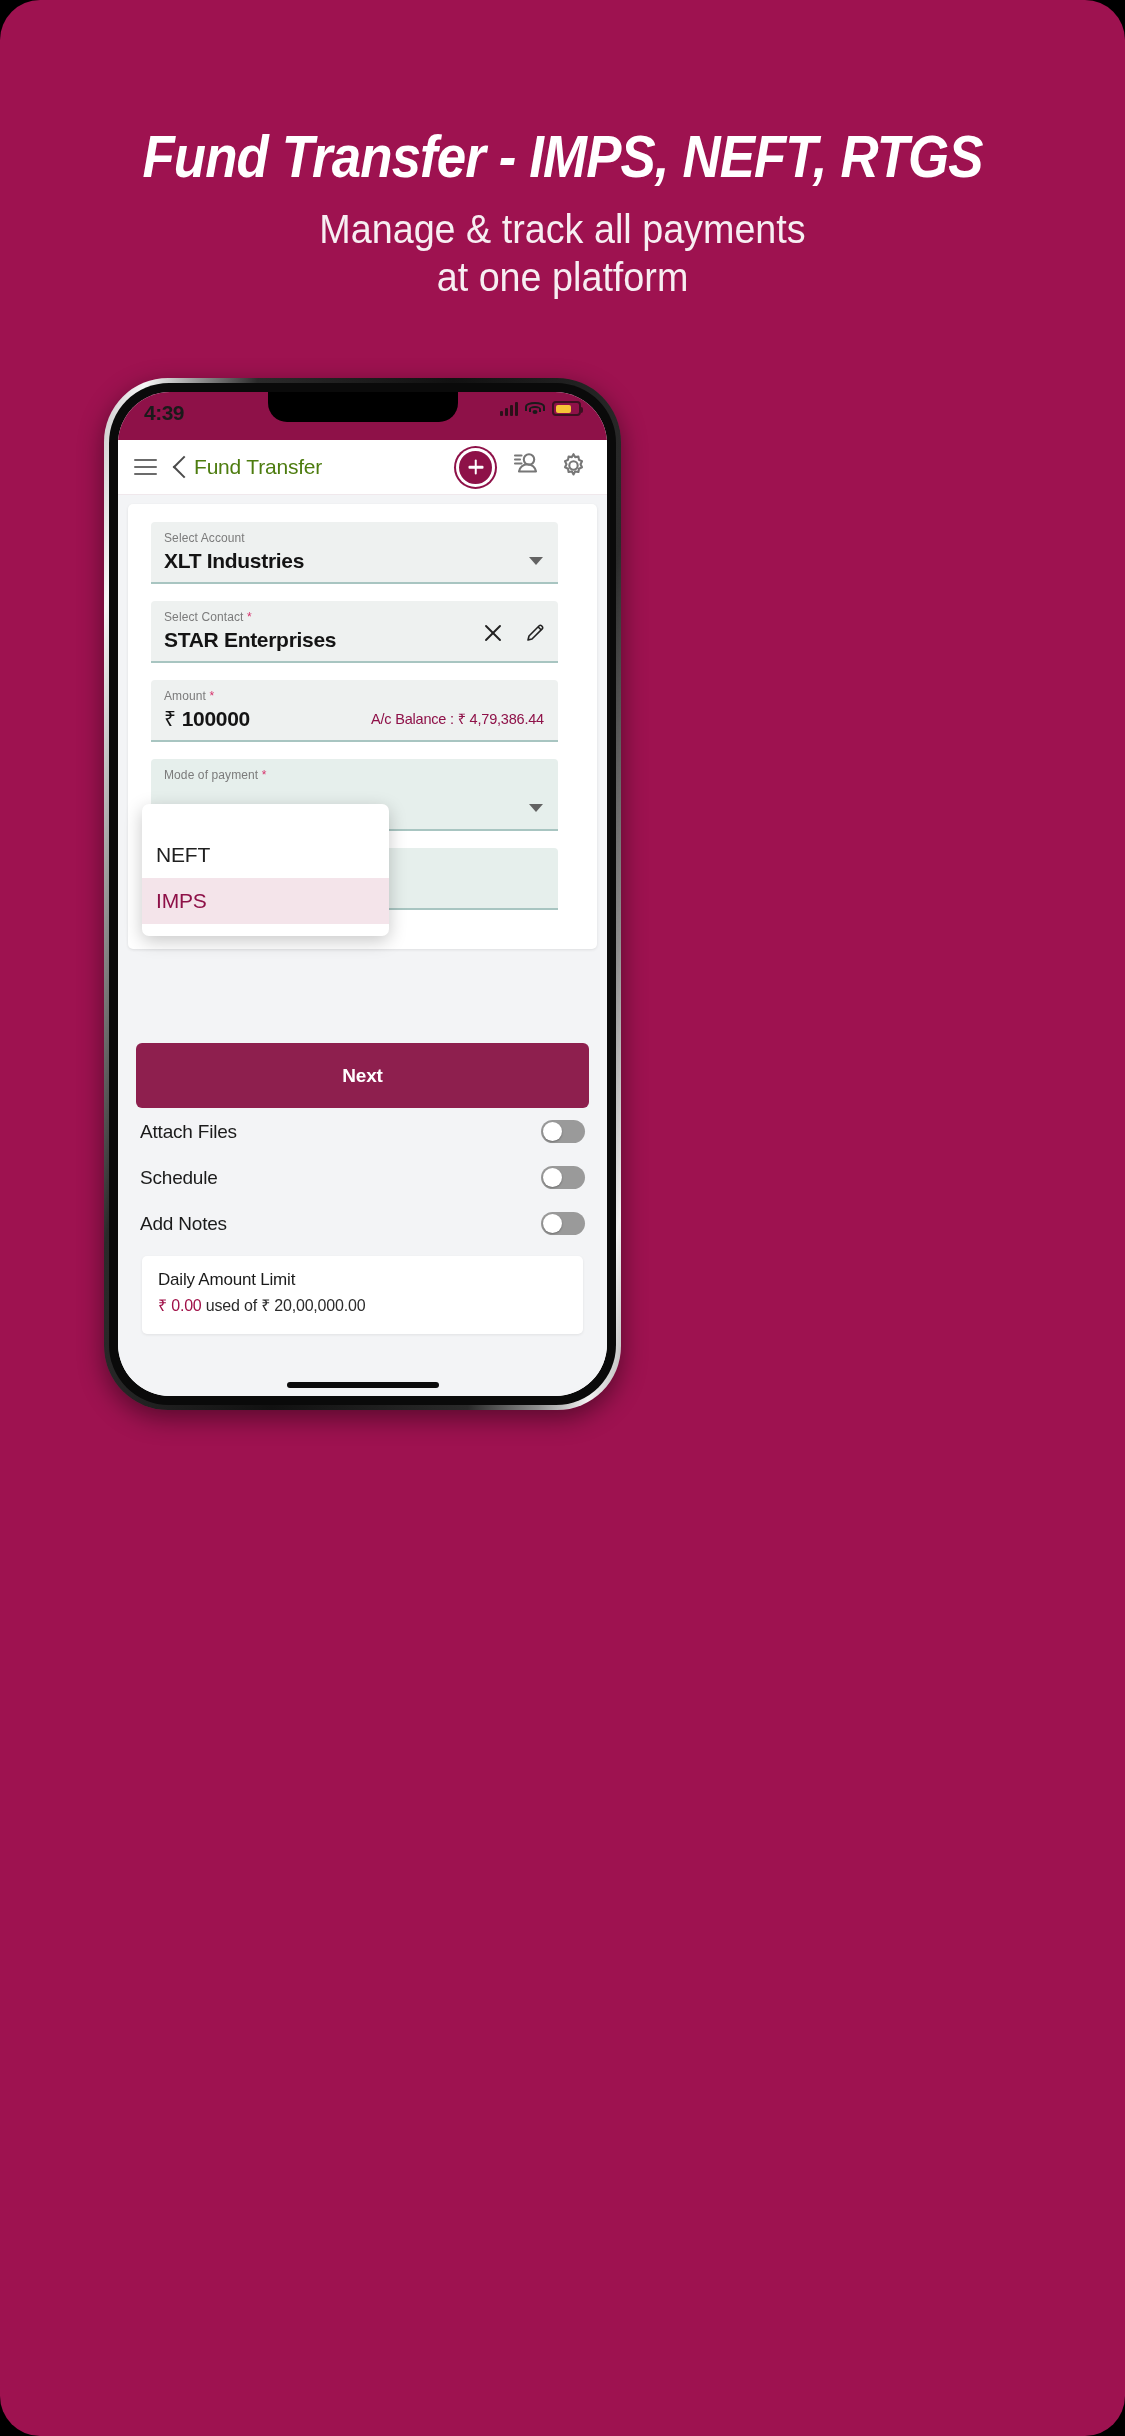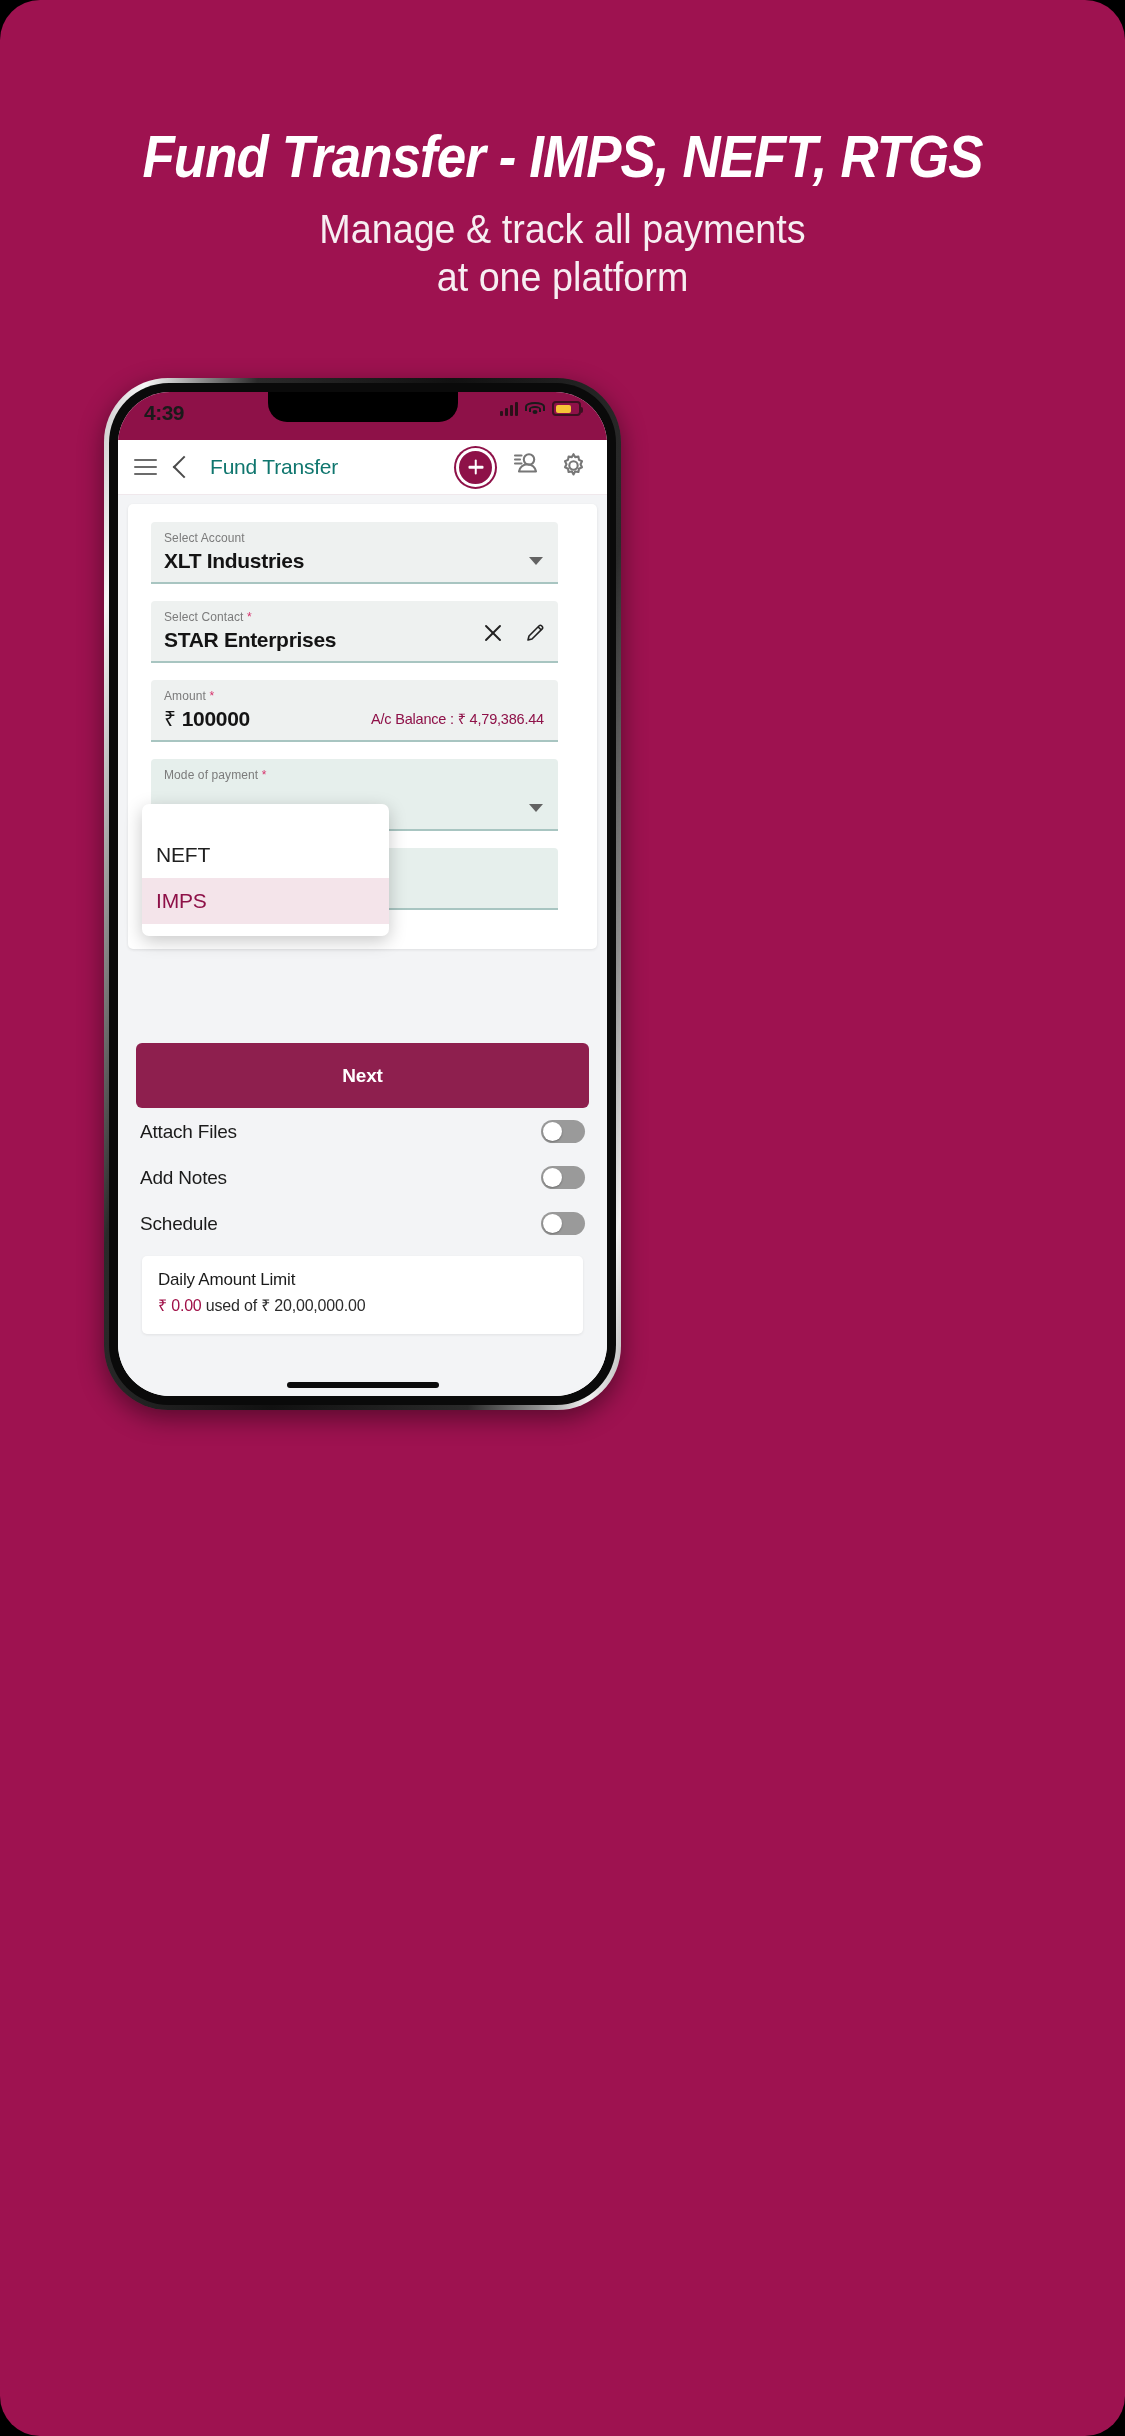--- a/index.html
+++ b/index.html
@@ -114,22 +114,22 @@
     border-bottom:1px solid #f0e8ec;
   }
   .hamburger{ width:23px; display:flex; flex-direction:column; gap:5px; cursor:pointer; }
   .hamburger i{ display:block; height:2px; background:#6b6b6b; border-radius:1px; }
   .backchev{
     width:16px; height:16px; margin-left:19px;
     border-left:2px solid #4a4a4a; border-bottom:2px solid #4a4a4a;
     transform:rotate(45deg);
   }
   #appbar-title{
-    margin-left:18px;
-    font-size:21px; color:#0f766e; letter-spacing:-.2px;
+    margin-left:2px;
+    font-size:21px; color:#4d7c0f; letter-spacing:-.2px;
   }
   #appbar-actions{ margin-left:auto; display:flex; align-items:center; gap:20px; }
 
   .plusbtn{
     width:33px; height:33px; border-radius:50%;
     border:2px solid #8e1148; background:#8e1148;
     position:relative; box-shadow:0 0 0 3px #ffffff, 0 0 0 5px #8e1148;
   }
   .plusbtn:before,.plusbtn:after{
     content:""; position:absolute; background:#fff; border-radius:1px;
@@ -385,27 +385,27 @@
           <div id="actions">
             <button id="nextbtn">Next</button>
 
             <div class="togglerow">
               <span class="tlabel">Attach Files</span>
               <span class="switch">
                   <span class="knob"></span>
                 </span>
             </div>
             <div class="togglerow">
-              <span class="tlabel">Add Notes</span>
+              <span class="tlabel">Schedule</span>
               <span class="switch">
                   <span class="knob"></span>
                 </span>
             </div>
             <div class="togglerow">
-              <span class="tlabel">Schedule</span>
+              <span class="tlabel">Add Notes</span>
               <span class="switch">
                   <span class="knob"></span>
                 </span>
             </div>
 
             <div id="limitcard">
               <div id="limit-title">Daily Amount Limit</div>
               <div id="limit-sub">
                 <span class="used">₹ 0.00</span><span> used of </span><span>₹ 20,00,000.00</span>
               </div>

